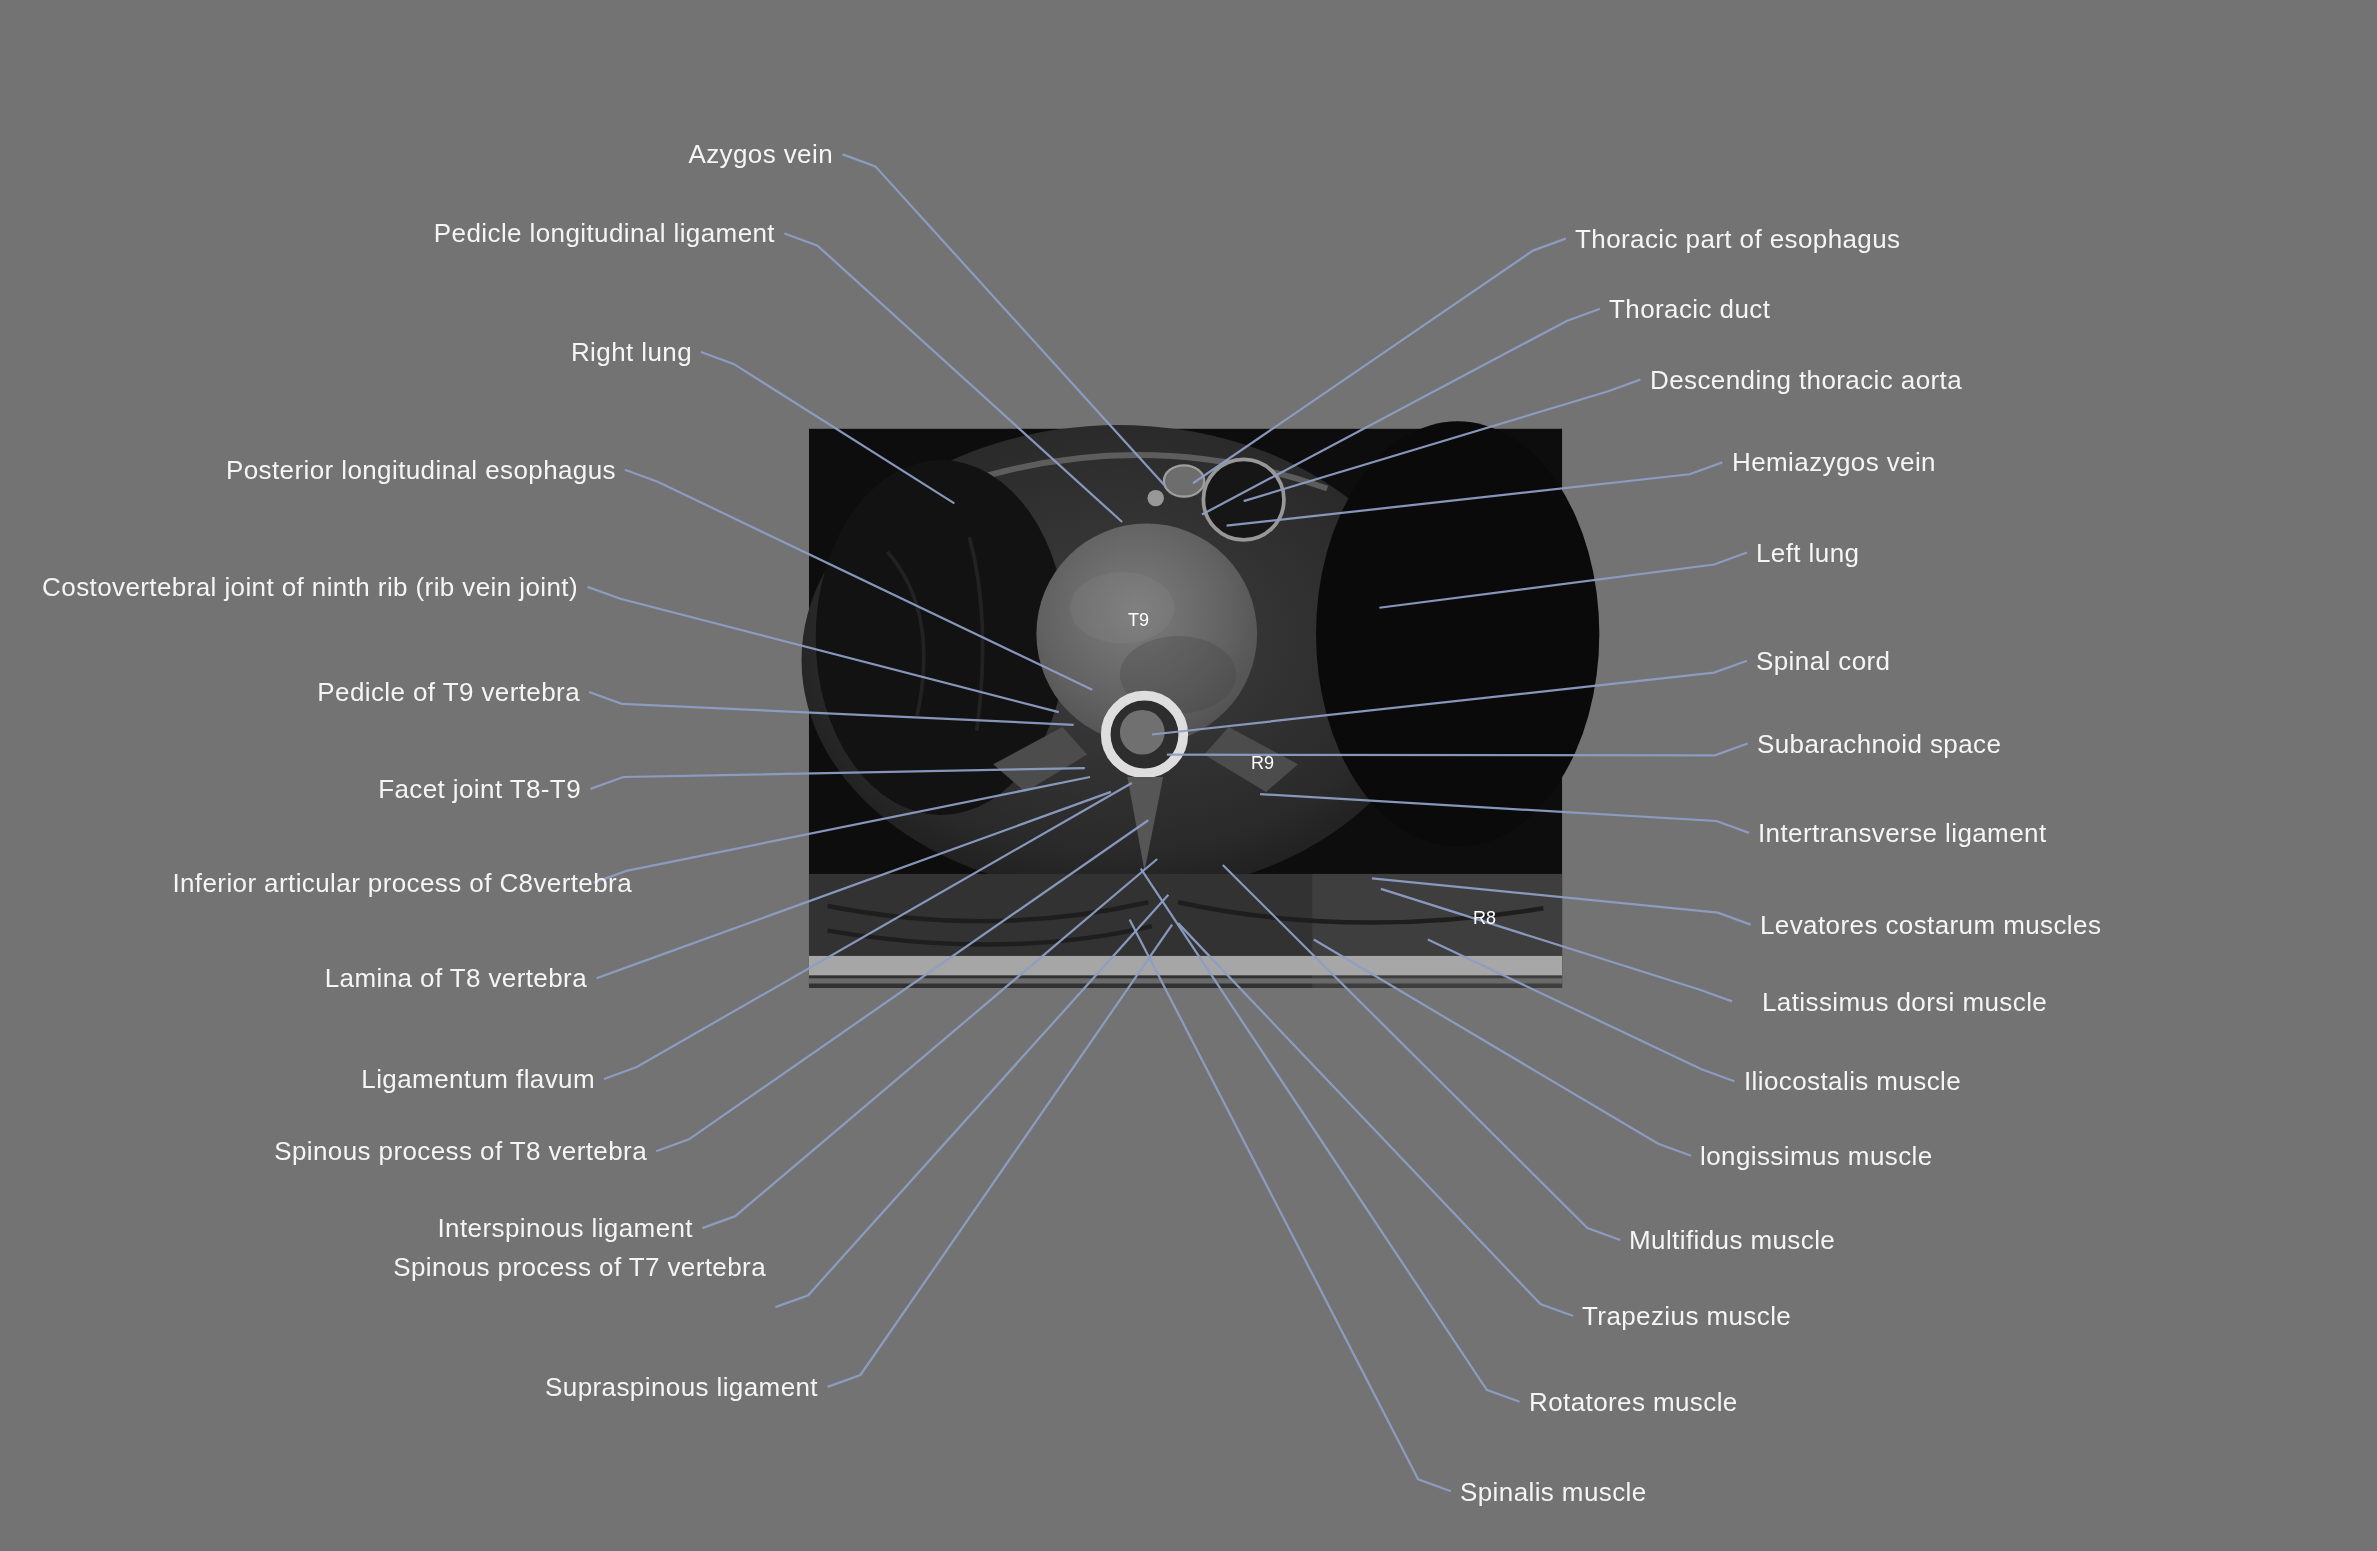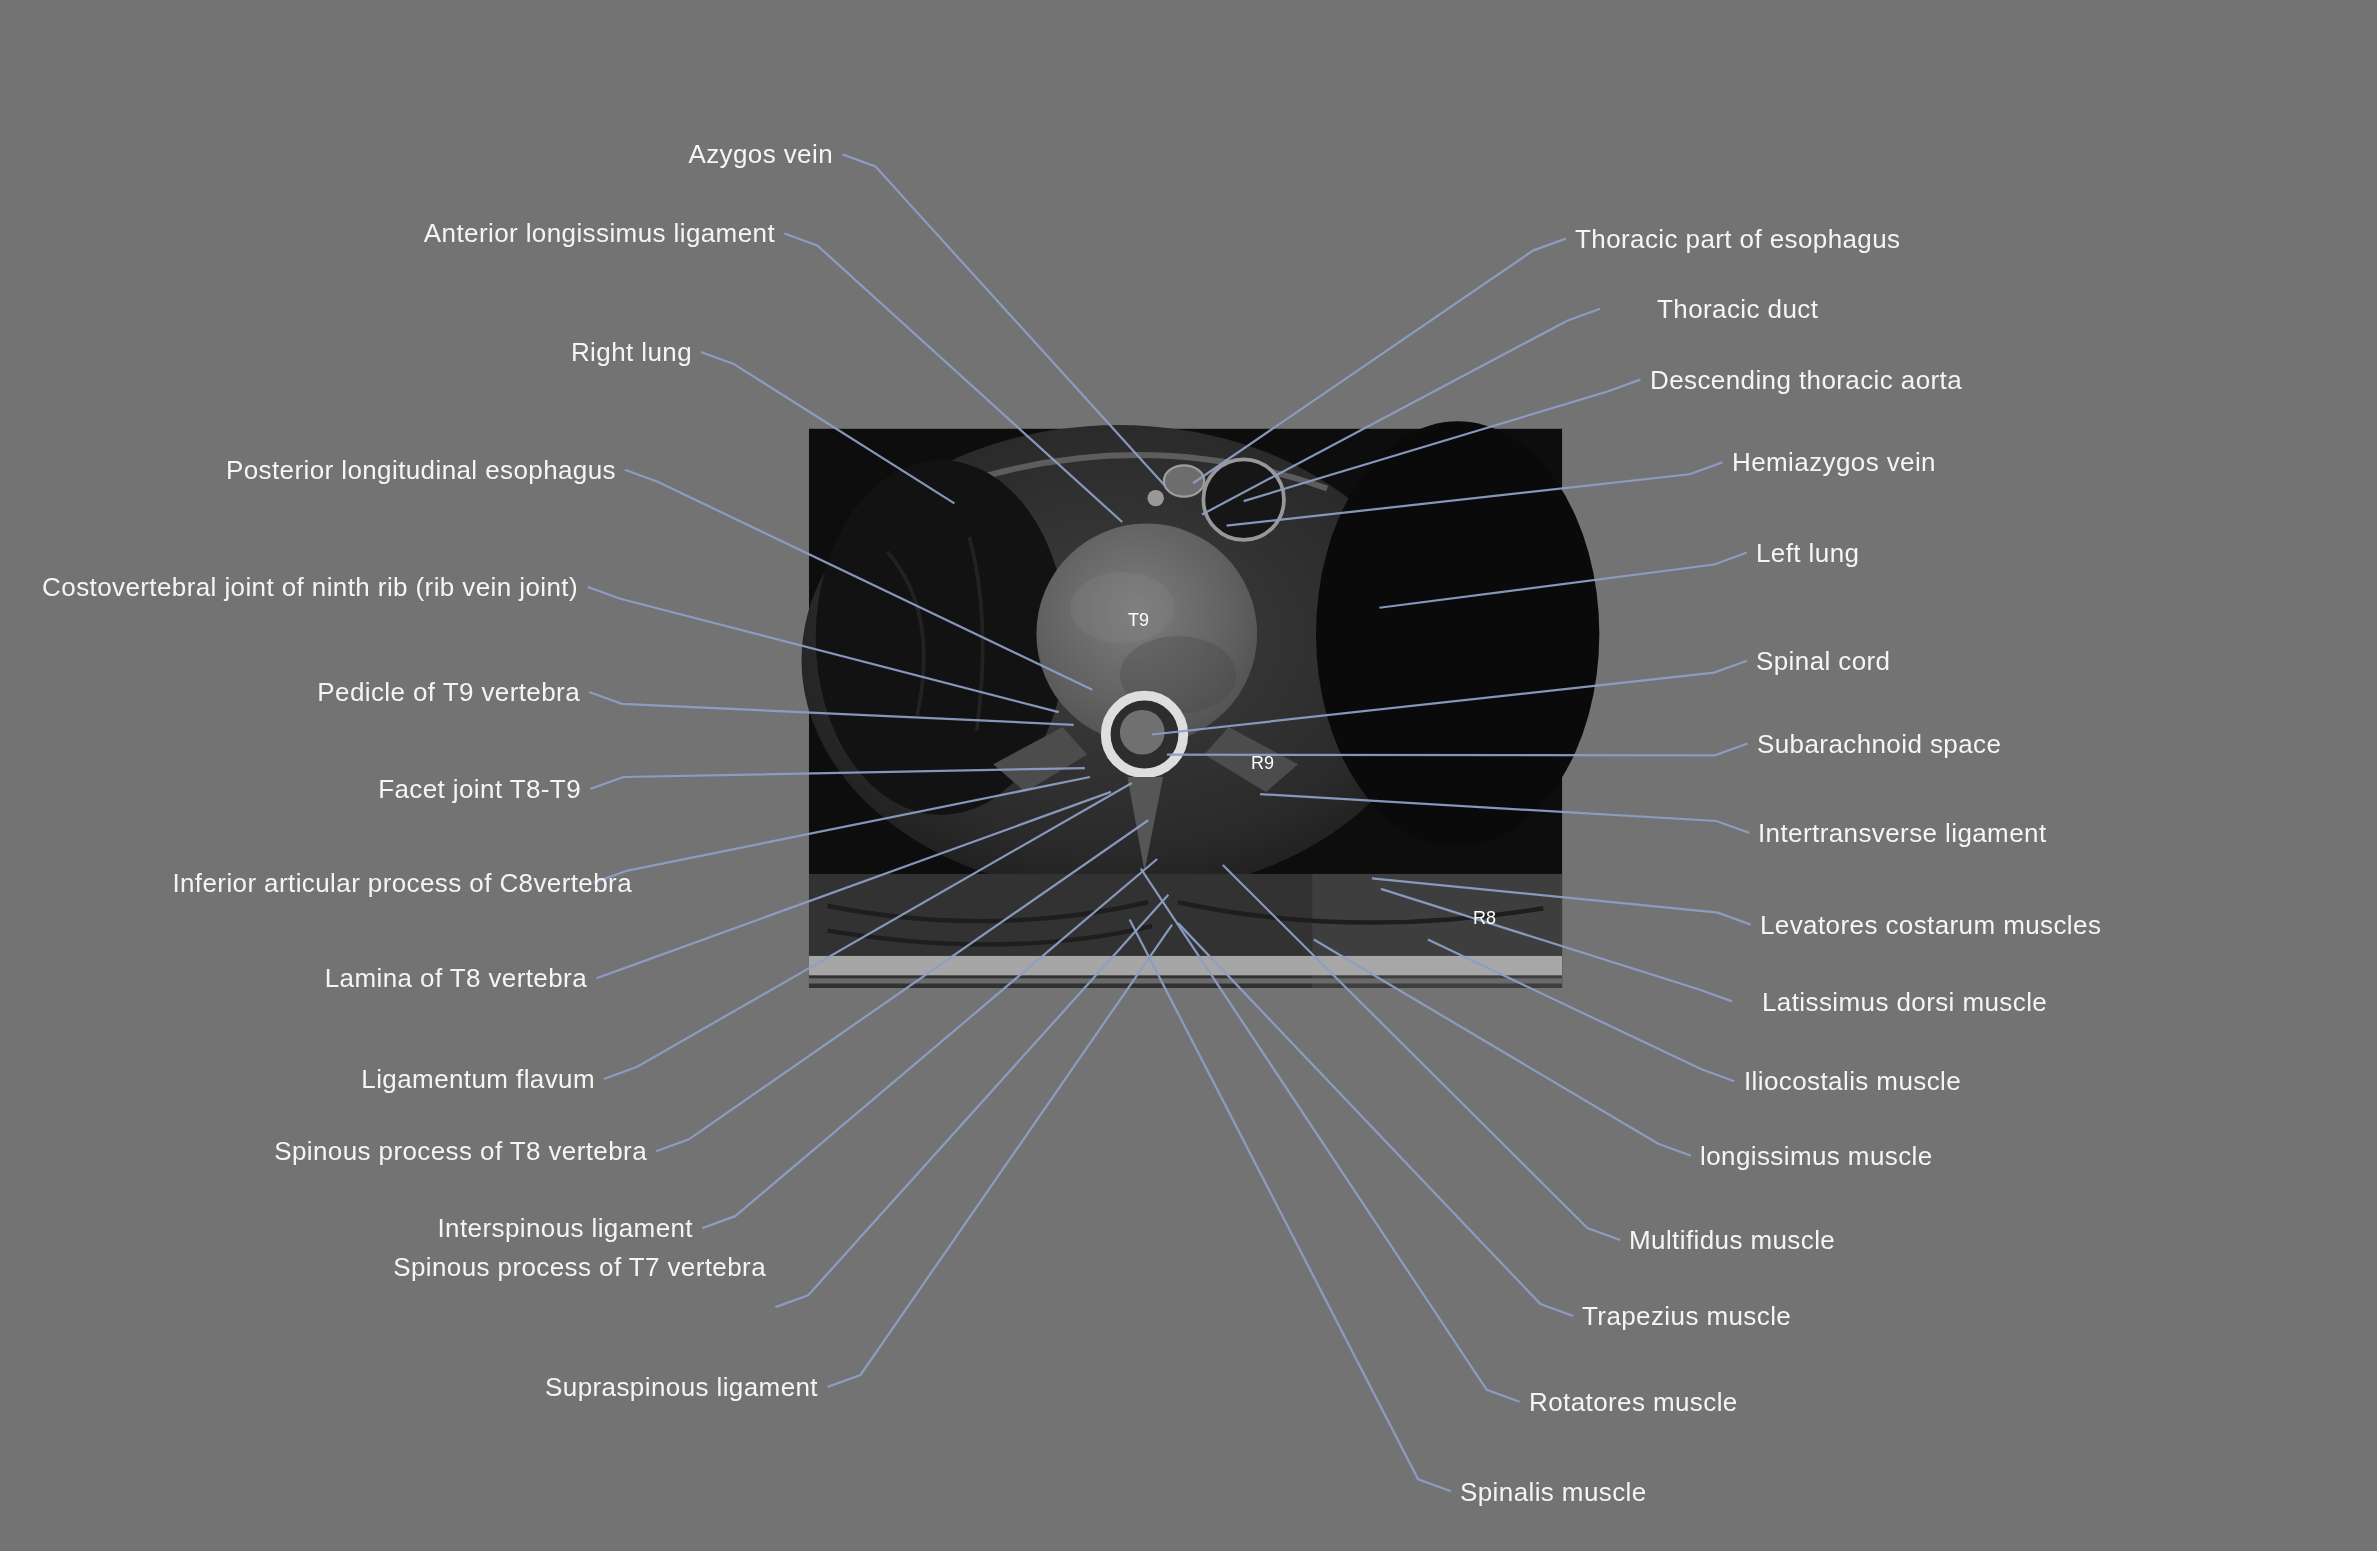--- a/index.html
+++ b/index.html
@@ -119,35 +119,35 @@
         <polyline points="2268,1550 2224,1534 1762,1260" class="leader"></polyline>
         <polyline points="2173,1663 2129,1647 1640,1160" class="leader"></polyline>
         <polyline points="2110,1765 2066,1749 1580,1238" class="leader"></polyline>
         <polyline points="2038,1880 1994,1864 1530,1165" class="leader"></polyline>
         <polyline points="1946,2000 1902,1984 1515,1233" class="leader"></polyline>
       </g>
   </svg>
 
   <div id="labels-layer">
       <div class="anatomy-label" style="top: 154px; right: 1544px;">Azygos vein</div>
-      <div class="anatomy-label" style="top: 233px; right: 1602px;">Anterior longissimus ligament</div>
+      <div class="anatomy-label" style="top: 233px; right: 1602px;">Pedicle longitudinal ligament</div>
       <div class="anatomy-label" style="top: 352px; right: 1685px;">Right lung</div>
       <div class="anatomy-label" style="top: 470px; right: 1761px;">Posterior longitudinal esophagus</div>
       <div class="anatomy-label" style="top: 587px; right: 1799px;">Costovertebral joint of ninth rib (rib vein joint)</div>
       <div class="anatomy-label" style="top: 692px; right: 1797px; margin-left: 20px;">Pedicle of T9 vertebra</div>
       <div class="anatomy-label" style="top: 789px; right: 1796px;">Facet joint T8-T9</div>
       <div class="anatomy-label" style="top: 883px; right: 1745px;">Inferior articular process of C8vertebra</div>
       <div class="anatomy-label" style="top: 978px; right: 1790px;">Lamina of T8 vertebra</div>
       <div class="anatomy-label" style="top: 1079px; right: 1782px;">Ligamentum flavum</div>
       <div class="anatomy-label" style="top: 1151px; right: 1730px;">Spinous process of T8 vertebra</div>
       <div class="anatomy-label" style="top: 1228px; right: 1684px;">Interspinous ligament</div>
       <div class="anatomy-label" style="top: 1254px; right: 1611px; margin-top: 13px;">Spinous process of T7 vertebra</div>
       <div class="anatomy-label" style="top: 1387px; right: 1559px;">Supraspinous ligament</div>
       <div class="anatomy-label" style="top: 239px; left: 1575px;">Thoracic part of esophagus</div>
-      <div class="anatomy-label" style="top: 309px; left: 1609px; margin-left: 48px;">Thoracic duct</div>
+      <div class="anatomy-label" style="top: 309px; left: 1609px;">Thoracic duct</div>
       <div class="anatomy-label" style="top: 380px; left: 1650px;">Descending thoracic aorta</div>
       <div class="anatomy-label" style="top: 462px; left: 1732px;">Hemiazygos vein</div>
       <div class="anatomy-label" style="top: 553px; left: 1756px;">Left lung</div>
       <div class="anatomy-label" style="top: 661px; left: 1756px;">Spinal cord</div>
       <div class="anatomy-label" style="top: 744px; left: 1757px;">Subarachnoid space</div>
       <div class="anatomy-label" style="top: 833px; left: 1758px;">Intertransverse ligament</div>
       <div class="anatomy-label" style="top: 925px; left: 1760px;">Levatores costarum muscles</div>
       <div class="anatomy-label" style="top: 1002px; left: 1741px; margin-left: 21px;">Latissimus dorsi muscle</div>
       <div class="anatomy-label" style="top: 1081px; left: 1744px;">Iliocostalis muscle</div>
       <div class="anatomy-label" style="top: 1156px; left: 1700px;">longissimus muscle</div>

